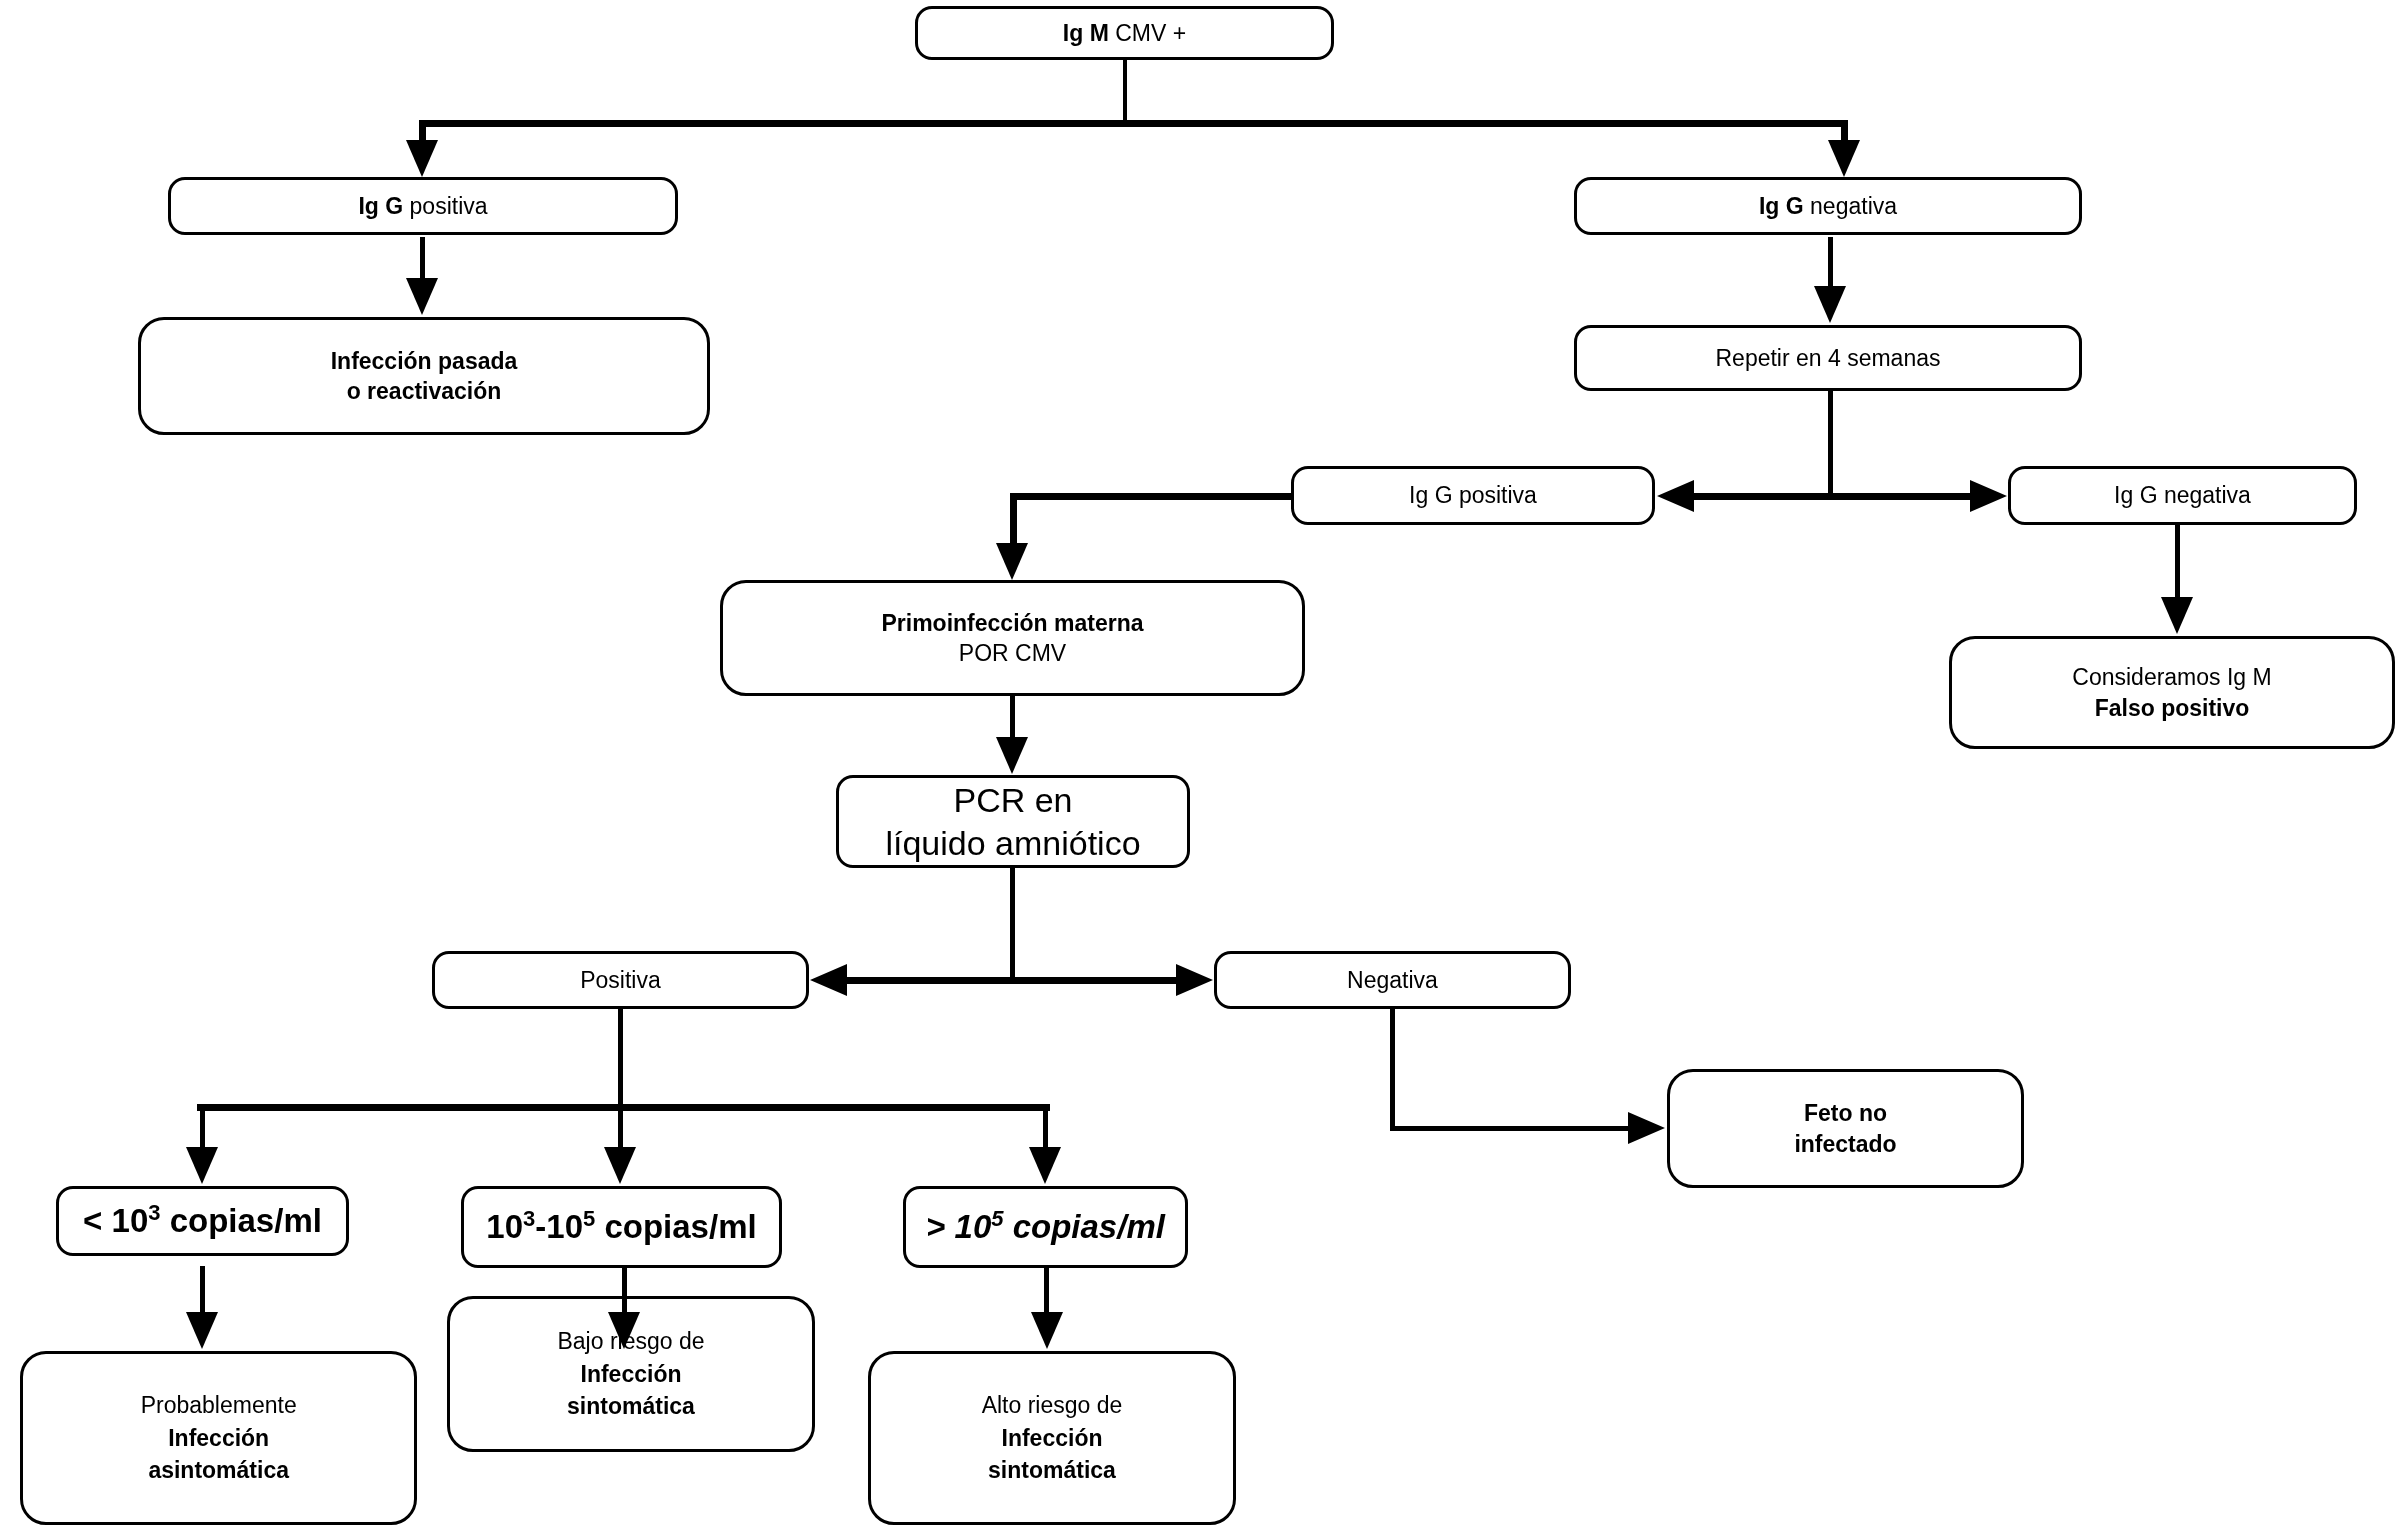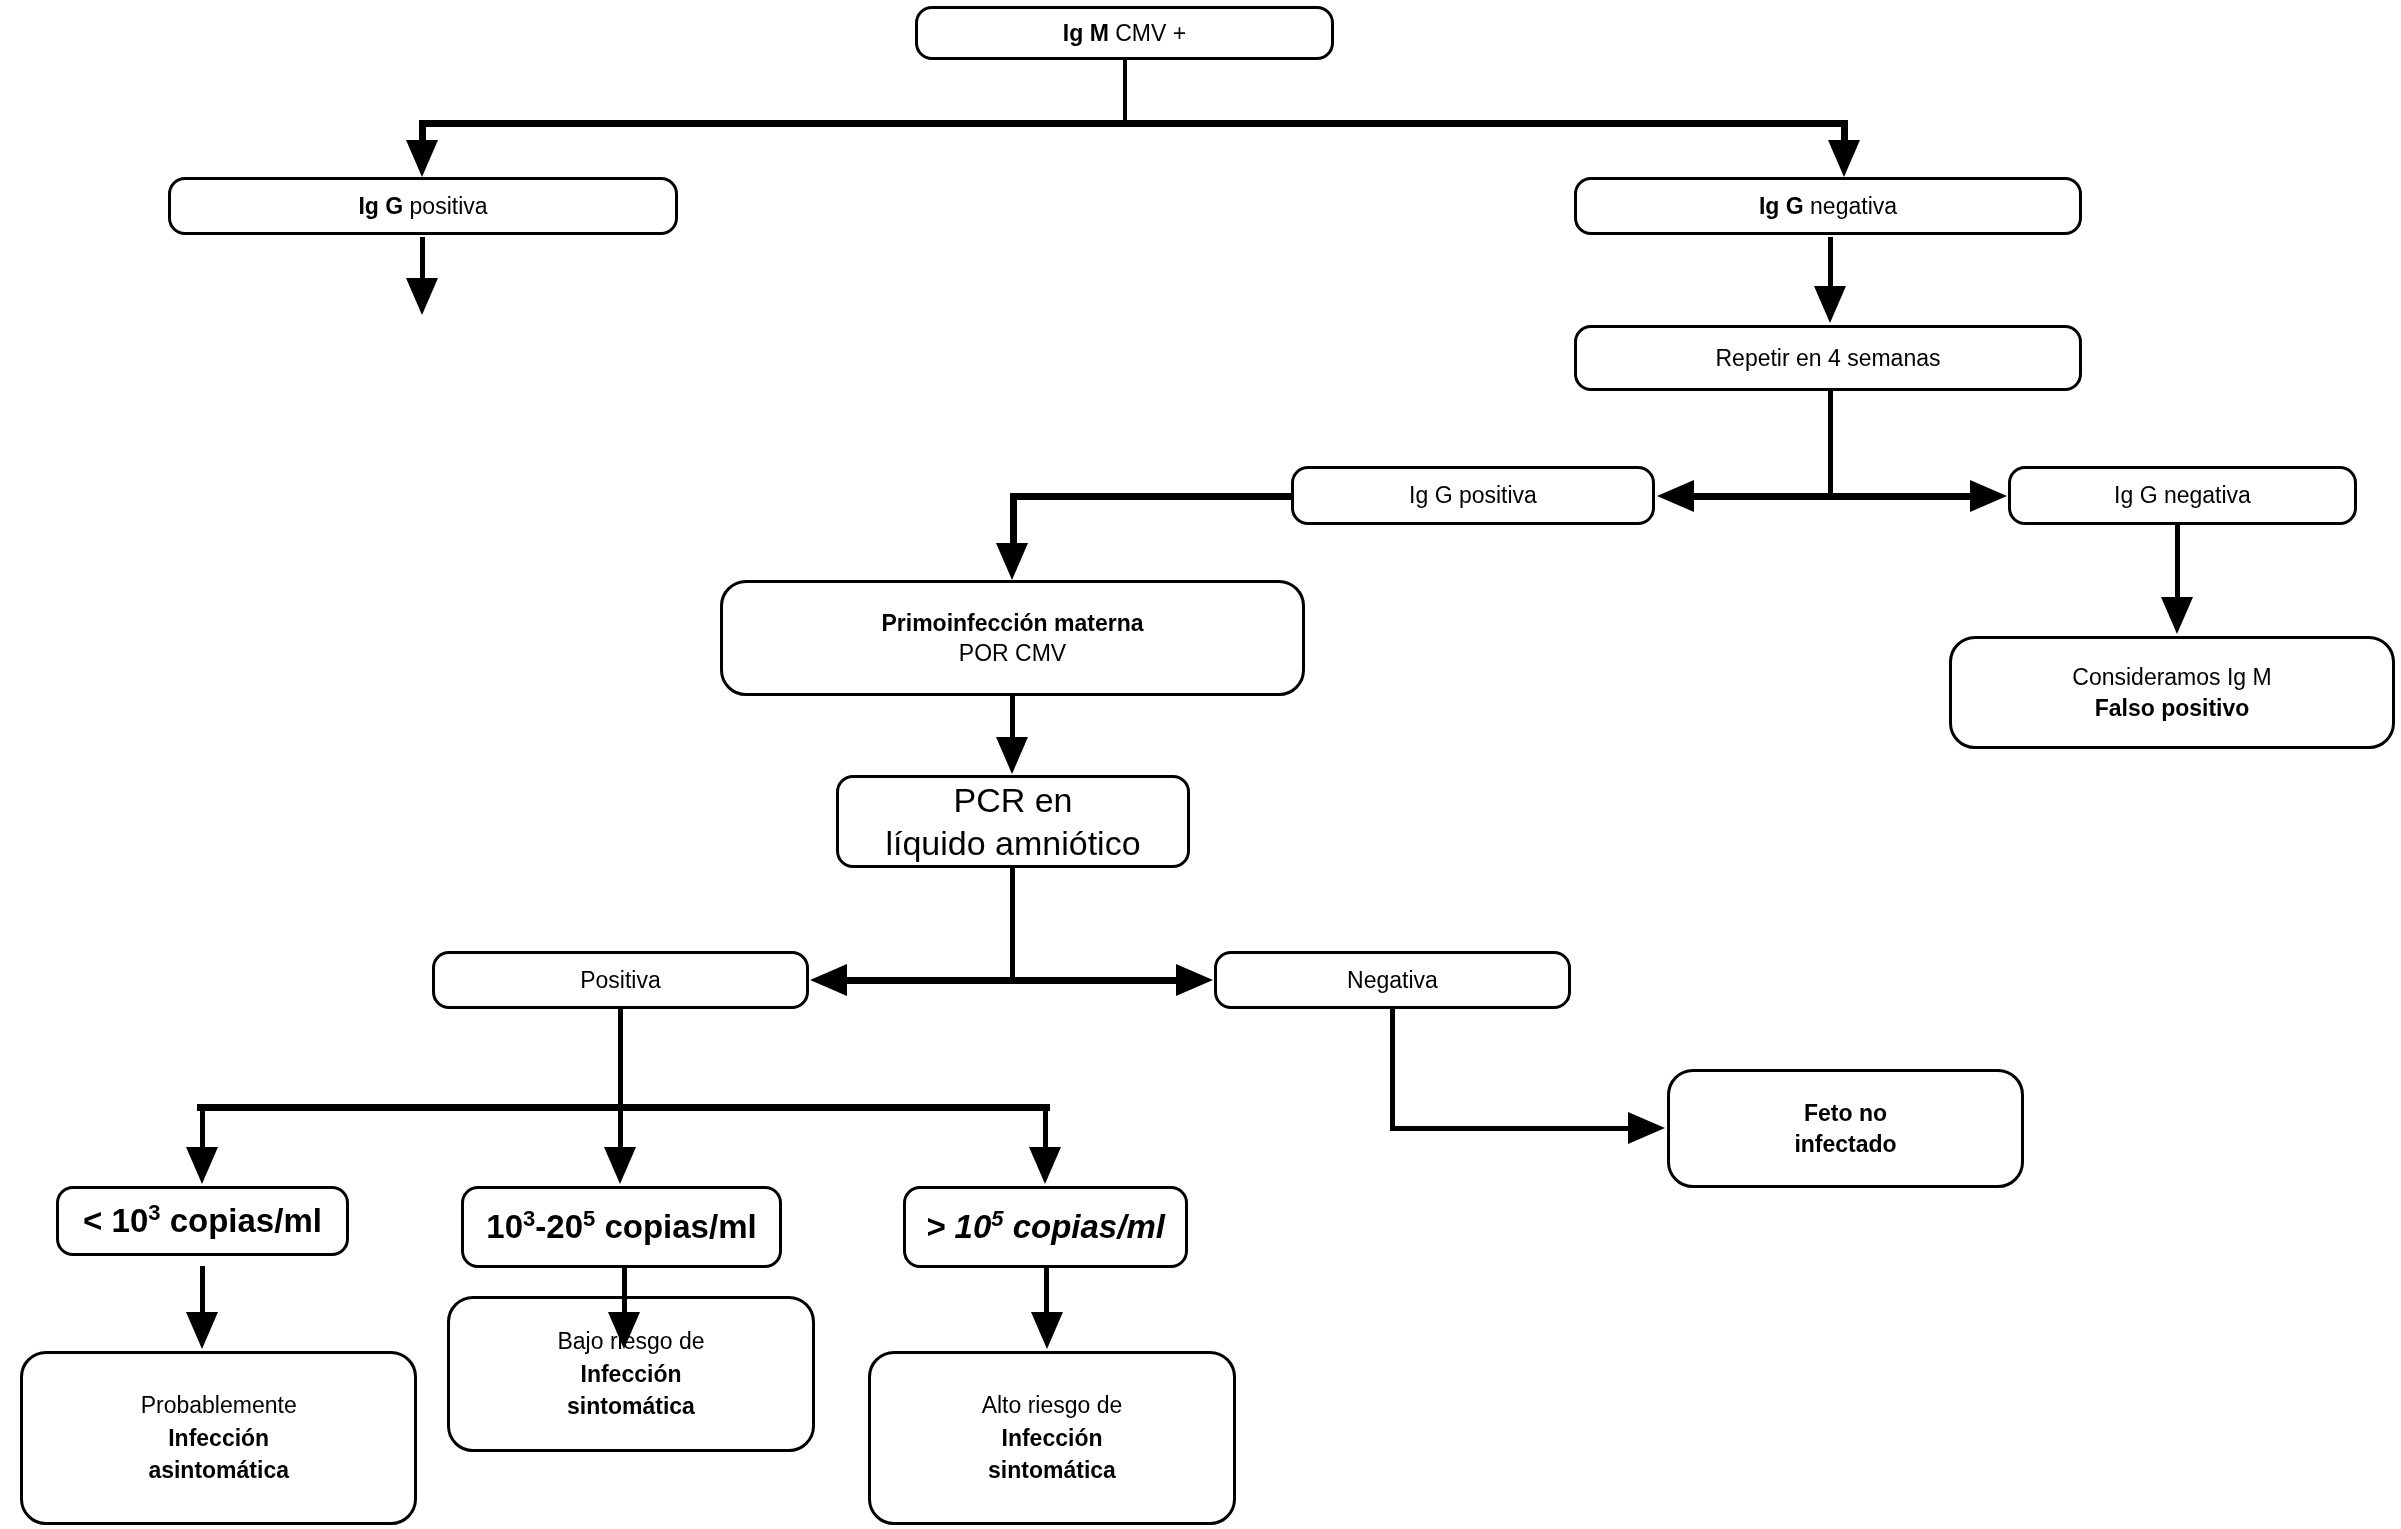--- a/index.html
+++ b/index.html
@@ -47,20 +47,24 @@
   </div>
 
   <div class="box" style="left:168px;top:177px;width:510px;height:58px;">
     <div class="row"><span class="b">Ig G</span><span> positiva</span></div>
   </div>
 
   <div class="box" style="left:1574px;top:177px;width:508px;height:58px;">
     <div class="row"><span class="b">Ig G</span><span> negativa</span></div>
   </div>
 
+  <div class="box big b" style="left:138px;top:317px;width:572px;height:118px;">
+    <div class="row">Infección pasada</div>
+    <div class="row">o reactivación</div>
+  </div>
 
   <div class="box" style="left:1574px;top:325px;width:508px;height:66px;">
     <div class="row">Repetir en 4 semanas</div>
   </div>
 
   <div class="box" style="left:1291px;top:466px;width:364px;height:59px;">
     <div class="row">Ig G positiva</div>
   </div>
 
   <div class="box" style="left:2008px;top:466px;width:349px;height:59px;">
@@ -93,21 +97,21 @@
   <div class="box big b" style="left:1667px;top:1069px;width:357px;height:119px;">
     <div class="row">Feto no</div>
     <div class="row">infectado</div>
   </div>
 
   <div class="box copias" style="left:56px;top:1186px;width:293px;height:70px;">
     <div class="row"><span>&lt; 10</span><sup>3</sup><span> copias/ml</span></div>
   </div>
 
   <div class="box copias" style="left:461px;top:1186px;width:321px;height:82px;">
-    <div class="row"><span>10</span><sup>3</sup><span>-20</span><sup>5</sup><span> copias/ml</span></div>
+    <div class="row"><span>10</span><sup>3</sup><span>-10</span><sup>5</sup><span> copias/ml</span></div>
   </div>
 
   <div class="box copias" style="left:903px;top:1186px;width:285px;height:82px;font-style:italic;">
     <div class="row"><span>&gt; 10</span><sup>5</sup><span> copias/ml</span></div>
   </div>
 
   <div class="box big" style="left:6.2px;top:1351px;width:397px;height:174px;line-height:1.42;margin-left:14px;">
     <div class="row">Probablemente</div>
     <div class="row b">Infección</div>
     <div class="row b">asintomática</div>

